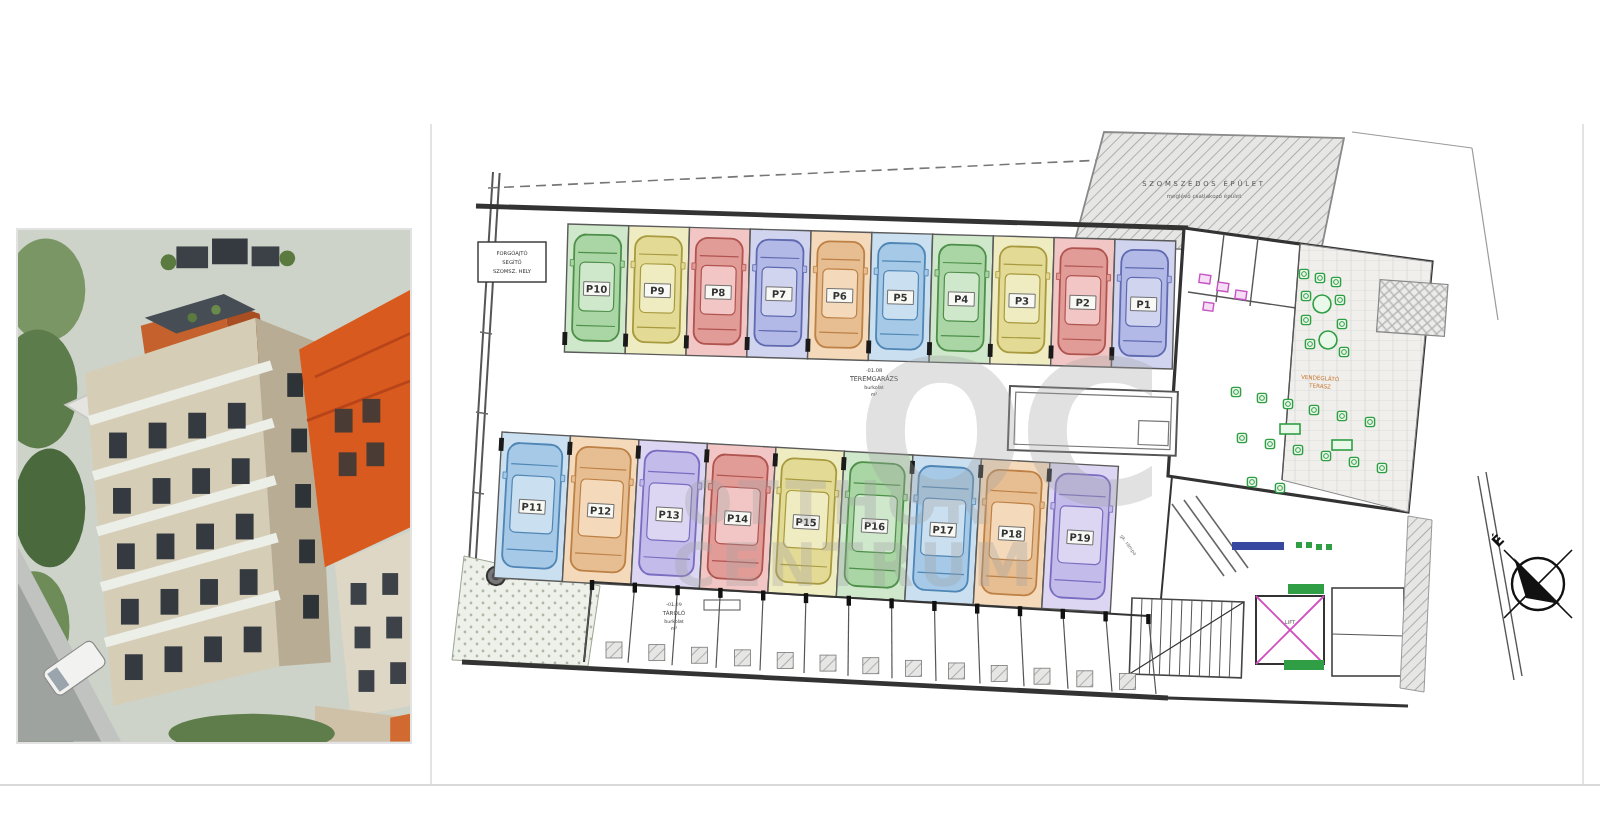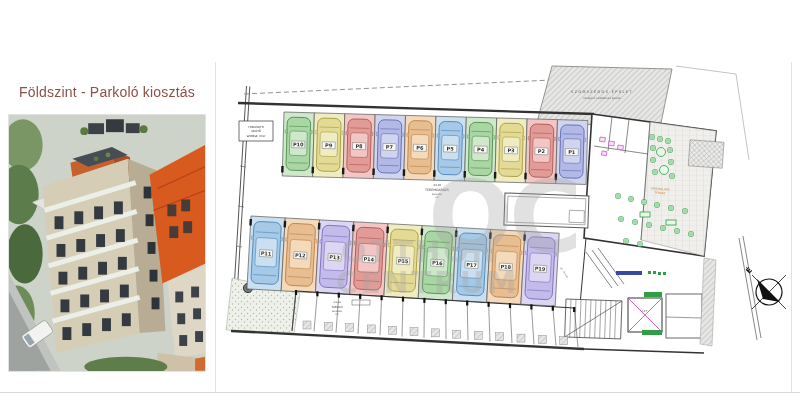--- a/index.html
+++ b/index.html
@@ -14,21 +14,20 @@
   .plan-edge{position:absolute;top:62px;left:215px;width:1px;height:330px;background:#e3e3e3;}
   .plan-edge.right{left:791px;}
   .bottom-rule{position:absolute;left:0;top:392px;width:800px;height:1px;background:#d9d9d9;}
   svg text{font-family:"DejaVu Sans",sans-serif;}
 </style>
 </head>
 <body>
 
 <div class="page">
 
-  <h1 class="title">Földszint - Parkoló kiosztás</h1>
 
   <div class="photo">
     <svg width="196" height="256" viewBox="0 0 198 258">
       <rect x="0" y="0" width="198" height="258" fill="#cdd3c9"></rect>
 
       <g>
         <ellipse cx="14" cy="30" rx="20" ry="26" fill="#7b9665"></ellipse>
         <ellipse cx="10" cy="80" rx="20" ry="30" fill="#5d7c4c"></ellipse>
         <ellipse cx="16" cy="140" rx="18" ry="30" fill="#4a6a3e"></ellipse>
         <ellipse cx="8" cy="200" rx="18" ry="28" fill="#6d8c58"></ellipse>

